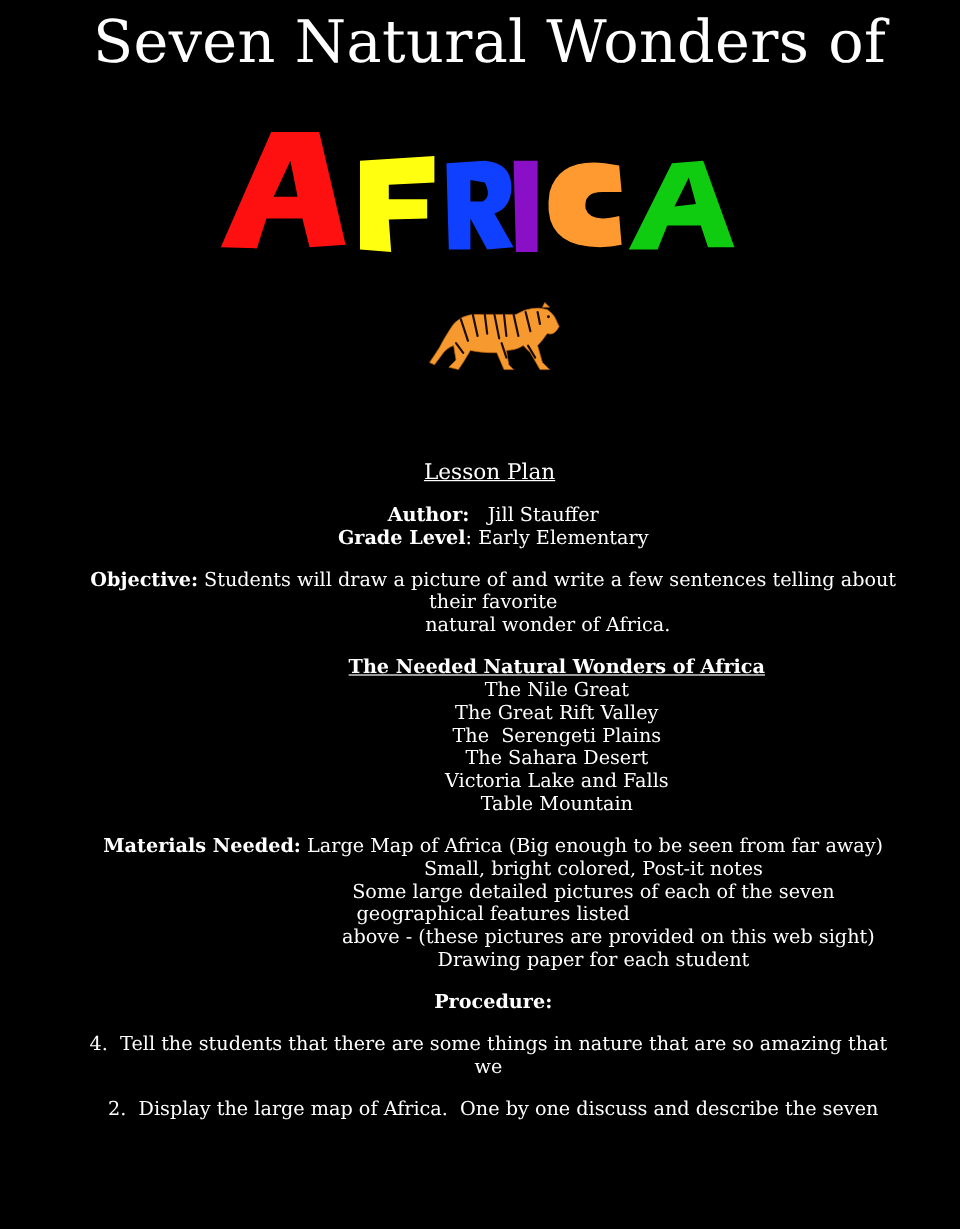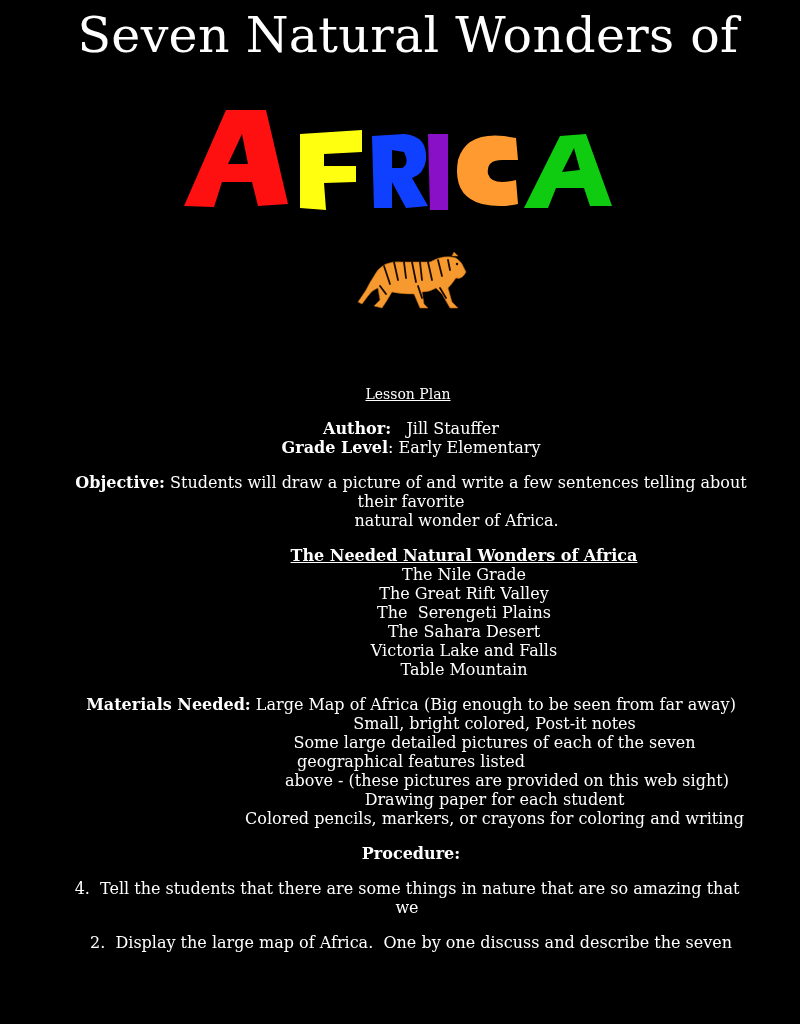--- a/index.html
+++ b/index.html
@@ -45,21 +45,21 @@
     }
     .content {
       position: absolute;
       left: 71px;
       top: 383px;
       width: 680px;
     }
     .lesson-heading {
       text-align: center;
       text-decoration: underline;
-      font-size: 14px;
+      font-size: 18px;
       line-height: 22px;
       margin: 0 0 14px 0;
       padding-left: 0;
       width: 674px;
     }
     p { margin: 0; text-align: center; }
     .gap { height: 16px; }
     b { font-weight: bold; }
     .indent-obj { padding-left: 91px; }
     .wonders {
@@ -129,39 +129,38 @@
 
   <p>
     <b>Objective:</b><span> Students will draw a picture of and write a few sentences telling about their favorite</span>
   </p>
   <p class="indent-obj">natural wonder of Africa.</p>
 
   <div class="gap"></div>
 
   <div class="wonders">
     <p class="wonders-title">The Needed Natural Wonders of Africa</p>
-    <p>The Nile Grade</p>
+    <p>The Nile Great</p>
     <p style="white-space:pre">The Great Rift Valley</p>
     <p style="white-space:pre">The  Serengeti Plains</p>
     <p>The Sahara Desert</p>
     <p>Victoria Lake and Falls</p>
     <p>Table Mountain</p>
   </div>
 
   <div class="gap"></div>
 
   <p>
     <b>Materials Needed:</b><span> Large Map of Africa (Big enough to be seen from far away)</span>
   </p>
   <p class="mat-indent">Small, bright colored, Post-it notes</p>
   <p class="mat-indent">Some large detailed pictures of each of the seven</p>
   <p>geographical features listed</p>
   <p class="mat-indent2">above - (these pictures are provided on this web sight)</p>
   <p class="mat-indent">Drawing paper for each student</p>
-  <p class="mat-indent">Colored pencils, markers, or crayons for coloring and writing</p>
 
   <div class="gap"></div>
 
   <p>
     <b>Procedure:</b>
   </p>
 
   <div class="gap"></div>
 
   <p style="white-space:pre-wrap; width:672px;">4.  Tell the students that there are some things in nature that are so amazing that we</p>

